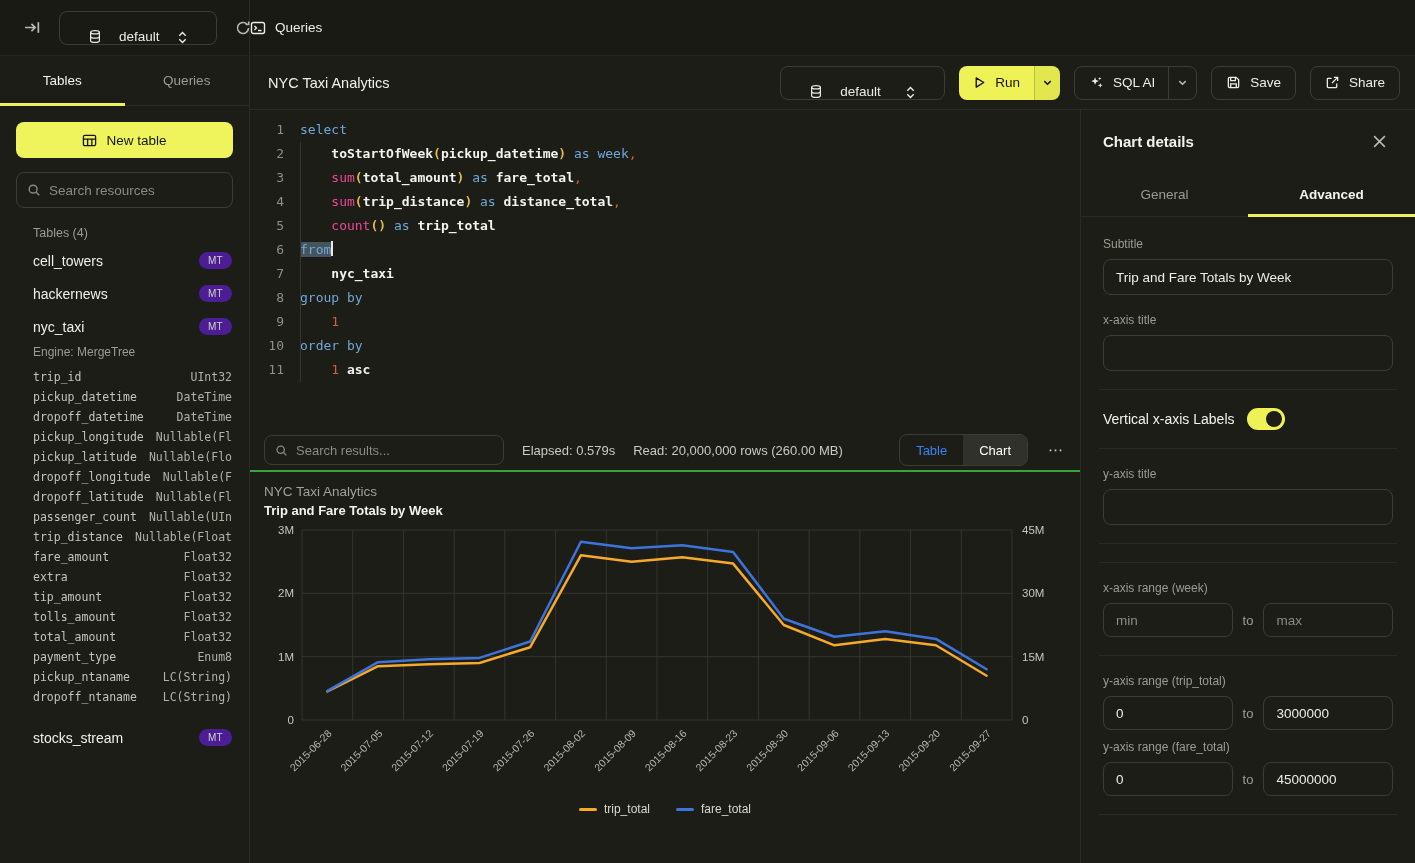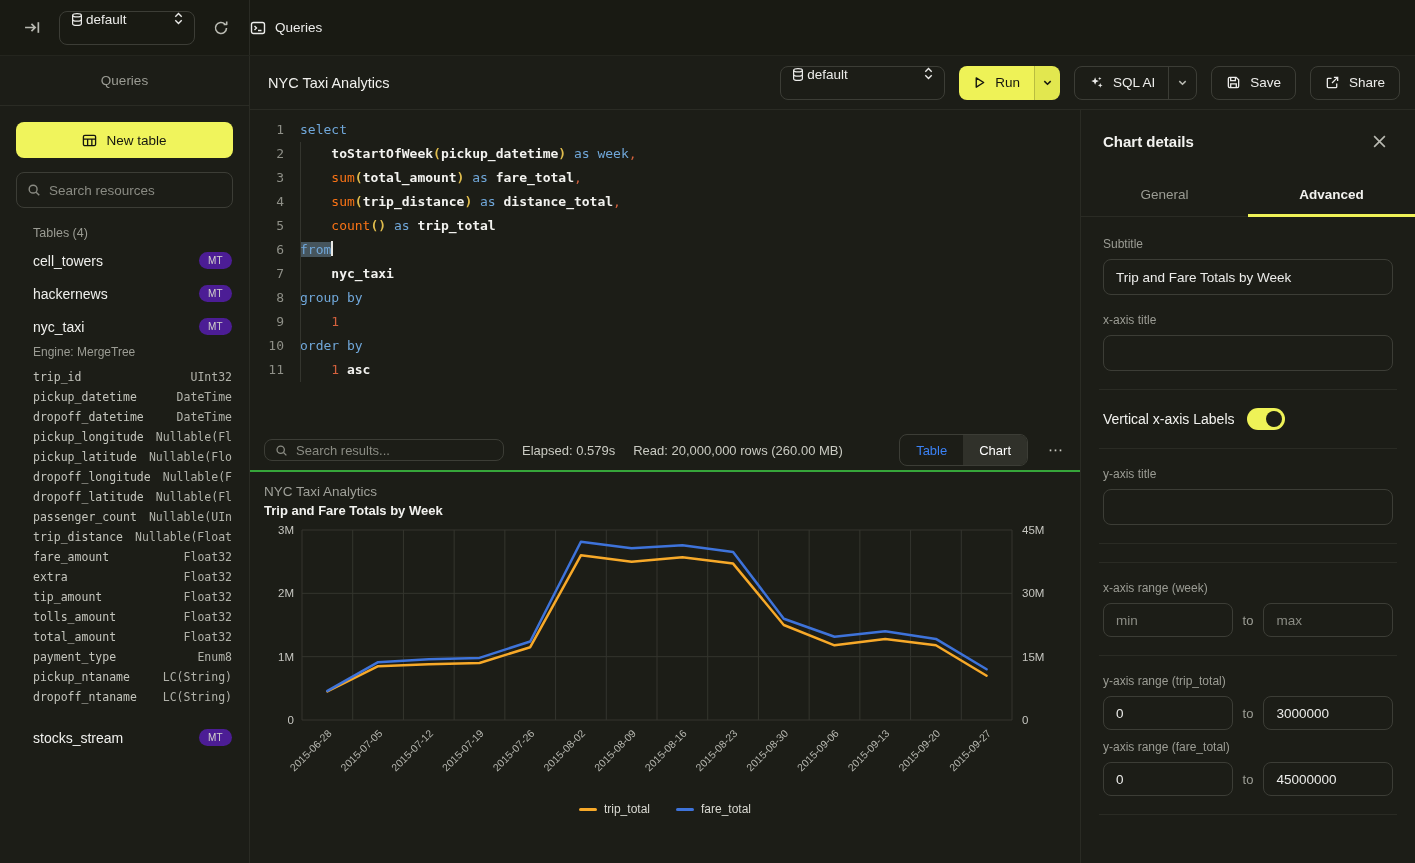--- a/index.html
+++ b/index.html
@@ -9,21 +9,21 @@
     background:#1c1d17; color:#ececea; font-size:13.5px;
     display:flex; flex-direction:column;
   }
   .mono { font-family:"DejaVu Sans Mono", monospace; }
   svg { display:block; }
 
   
   .topstrip { height:56px; background:#191a13; display:flex; align-items:stretch; flex:none; border-bottom:1px solid #24251e; }
   .topstrip-left { width:250px; flex:none; display:flex; align-items:center; gap:12px; padding:0 14px 0 18px; border-right:1px solid #2a2b24; }
   .iconbtn { background:none; border:none; color:#b9bab2; display:flex; align-items:center; justify-content:center; padding:6px; border-radius:6px; cursor:pointer; }
-  .select { display:flex; align-items:flex-start; gap:2px; border:1px solid #3c3d36; border-radius:8px; height:34px; padding:0 10px; color:#ececea; background:transparent; cursor:pointer; }
+  .select { display:flex; align-items:flex-end; gap:17px; border:1px solid #3c3d36; border-radius:8px; height:34px; padding:0 28px; color:#ececea; background:transparent; cursor:pointer; }
   .select .lbl { flex:1; text-align:left; }
   .topstrip .select { flex:1; }
   .tabzone { flex:1; display:flex; align-items:stretch; }
   .home-btn { width:48px; display:flex; align-items:center; justify-content:center; color:#c7c8c0; border-right:1px solid #23241d; cursor:pointer; }
   .qtab { display:flex; align-items:center; gap:10px; padding:0 16px; background:#22231c; border-right:1px solid #2a2b24; color:#ececea; cursor:pointer; min-width:198px; }
   .qtab .dot { width:8px; height:8px; border-radius:50%; background:#84e089; flex:none; }
   .plus-btn { width:48px; display:flex; align-items:center; justify-content:center; color:#b9bab2; font-size:20px; cursor:pointer; }
   .topstrip-right { display:flex; align-items:center; padding-right:22px; }
   .queries-link { display:flex; align-items:center; gap:9px; color:#ececea; background:none; border:none; cursor:pointer; font-size:13.5px; }
 
@@ -65,31 +65,31 @@
   
   .content-row { flex:1; display:flex; min-height:0; }
   .main-col { width:830px; flex:none; display:flex; flex-direction:column; min-height:0; }
 
   
   .editor { height:320px; flex:none; padding:8px 0 0 12px; position:relative; overflow:hidden; }
   .eline { display:flex; height:24px; line-height:24px; font-size:13px; }
   .eline .ln { width:22px; text-align:right; color:#8e8f87; flex:none; }
   .eline .codetxt { margin-left:16px; white-space:pre; }
   .tok-kw { color:#70a7d9; }
-  .tok-fn { color:#f97316; }
+  .tok-fn { color:#ec4899; }
   .tok-par { color:#e0bd4d; font-weight:bold; }
   .tok-id { color:#f2f2ef; font-weight:bold; }
   .tok-num, .tok-pun { color:#d4613d; }
   .tok-sel { color:#70a7d9; background:#46555d; }
   .cursor { display:inline-block; width:2px; height:15px; background:#e8e8e4; vertical-align:-2px; }
   .indent-guide { position:absolute; left:50px; top:32px; height:240px; width:1px; background:#34352e; }
 
   
   .results-bar { height:42px; flex:none; display:flex; align-items:center; gap:18px; padding:0 14px 0 14px; border-bottom:2px solid #36a53a; }
-  .results-search { width:240px; height:22px; border:1px solid #3c3d36; border-radius:8px; display:flex; align-items:center; gap:8px; padding:0 10px; color:#8a8b83; flex:none; }
+  .results-search { width:240px; height:30px; border:1px solid #3c3d36; border-radius:8px; display:flex; align-items:center; gap:8px; padding:0 10px; color:#8a8b83; flex:none; }
   .results-search input { background:transparent; border:none; outline:none; color:#ececea; width:100%; font-size:13px; font-family:"Liberation Sans",sans-serif;}
   .results-search input::placeholder { color:#8a8b83; }
   .stat { color:#c9cac2; font-size:13px; white-space:nowrap; }
   .view-toggle { margin-left:auto; display:flex; border:1px solid #3c3d36; border-radius:8px; overflow:hidden; height:32px; }
   .view-toggle .seg { padding:0 16px; display:flex; align-items:center; color:#3b82f6; background:transparent; border:none; font-size:13px; cursor:pointer; }
   .view-toggle .seg.active { background:#30312a; color:#ffffff; }
   .more-btn { color:#c9cac2; background:none; border:none; font-size:15px; letter-spacing:1px; cursor:pointer; padding:4px 2px; }
 
   
   .chart-card { flex:1; padding:12px 14px 0; min-height:0; }
@@ -172,20 +172,21 @@
       </span>
       <span>Queries</span>
     </button>
   </div>
 </header>
 
 <div class="app">
 
   <aside class="sidebar">
     <div class="side-tabs">
+      <div class="side-tab active">Tables</div>
       <div class="side-tab">Queries</div>
     </div>
     <div class="side-body">
       <button class="newtable-btn">
         <span>
           <svg width="15" height="15" viewBox="0 0 16 16" fill="none" stroke="currentColor" stroke-width="1.4">
               <rect x="1.5" y="2.5" width="13" height="11" rx="1.5"></rect>
               <path d="M1.5 6.5h13M6 6.5V13.5M10.5 6.5V13.5"></path>
             </svg>
         </span>

